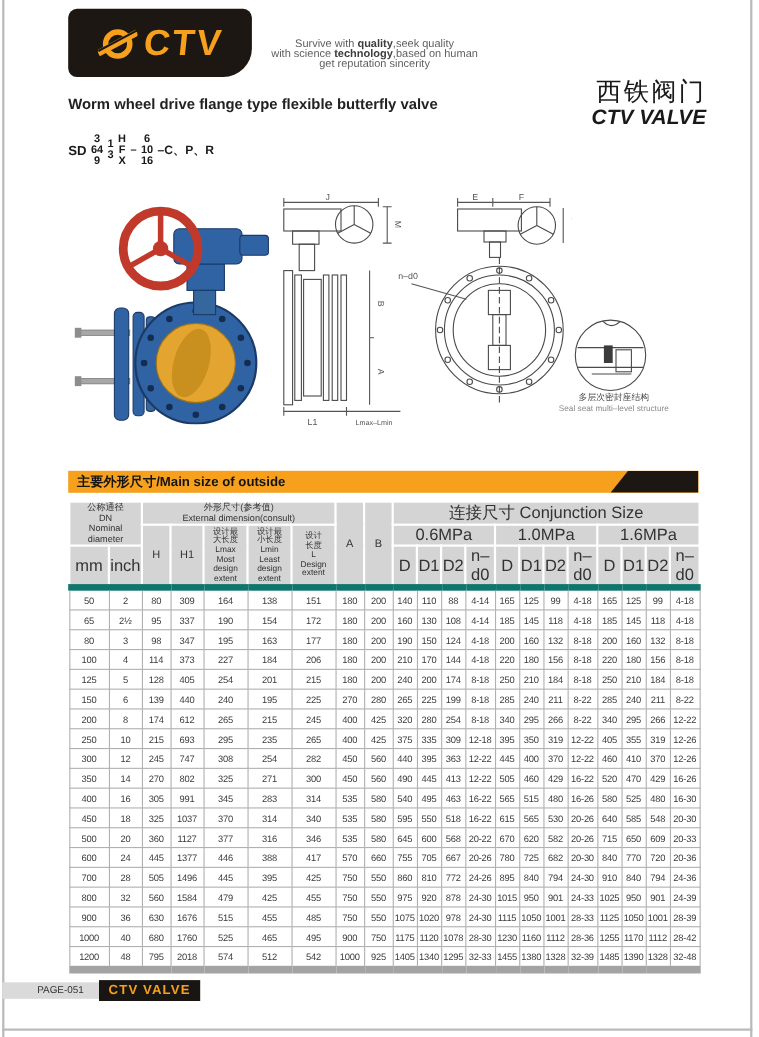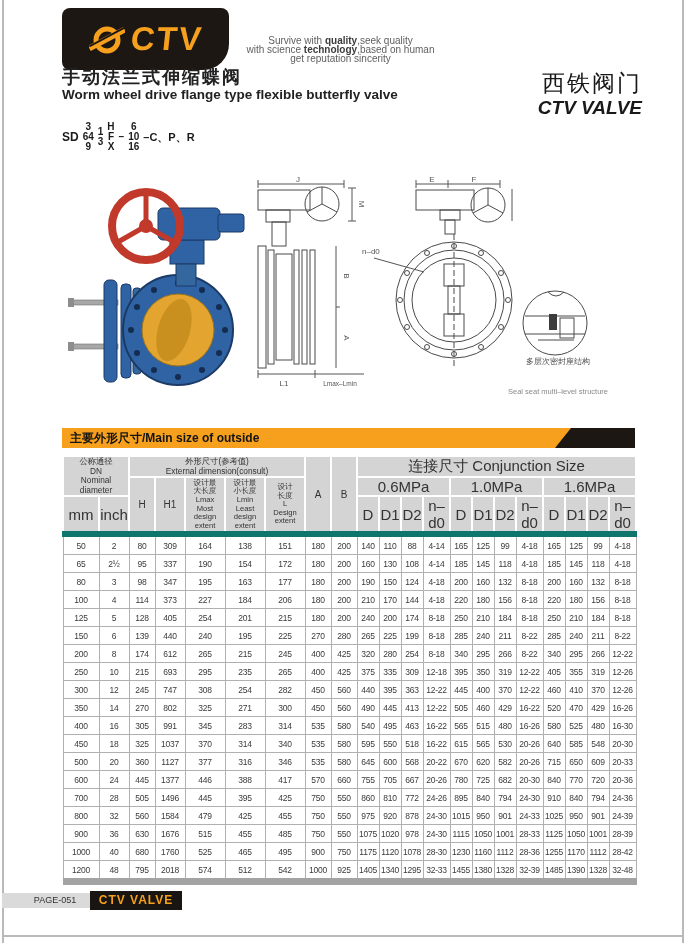--- a/index.html
+++ b/index.html
@@ -22,21 +22,21 @@
   
   .model{position:absolute;left:62px;top:122px;display:flex;align-items:center;gap:4px;
          font-weight:bold;font-size:10px;line-height:10px;color:#1a1a1a;}
   .model .pre{font-size:12px;}
   .model .stack{display:flex;flex-direction:column;align-items:center;}
   .model .suf{font-size:11px;}
   
   .img-abs{position:absolute;}
   .seal-caption{position:absolute;left:493px;top:357px;width:130px;text-align:center;line-height:9.5px;}
   .seal-caption .zh{font-size:8px;color:#4a4a4a;}
-  .seal-caption .en{font-size:7.5px;color:#8a8a8a;margin-top:20px;}
+  .seal-caption .en{font-size:7.5px;color:#8a8a8a;}
   
   .section-bar{position:absolute;left:62px;top:428px;width:573px;height:20px;background:#f6a01d;}
   .section-bar .txt{position:absolute;left:8px;top:0;line-height:20px;font-size:12px;font-weight:bold;color:#141414;}
   .section-bar .slant{position:absolute;right:0;top:0;height:100%;width:80px;background:#1d1713;
                       clip-path:polygon(16px 0,100% 0,100% 100%,0 100%);}
   
   table.dims{position:absolute;left:62px;top:455px;width:573px;border-collapse:collapse;table-layout:fixed;}
   table.dims th{background:#d4d4d4;border:2px solid #fff;font-weight:normal;color:#333;
                 text-align:center;vertical-align:middle;white-space:pre-line;padding:0;}
   .th-sm{font-size:8.3px;line-height:9.5px;}
@@ -77,21 +77,20 @@
 
   <div class="slogan">
     <div><span>Survive with </span><b>quality</b><span>,seek quality</span></div>
     <div><span>with science </span><b>technology</b><span>,based on human</span></div>
     <div>get reputation sincerity</div>
   </div>
 
   <div class="brand-zh">西铁阀门</div>
   <div class="brand-en">CTV VALVE</div>
 
-  <div class="title-zh">手动法兰式伸缩蝶阀</div>
   <div class="title-en">Worm wheel drive flange type flexible butterfly valve</div>
 
   <div class="model">
     <span class="pre">SD</span>
     <span class="stack">
       <span>3</span>
         <span>64</span>
         <span>9</span>
     </span>
     <span class="stack">

